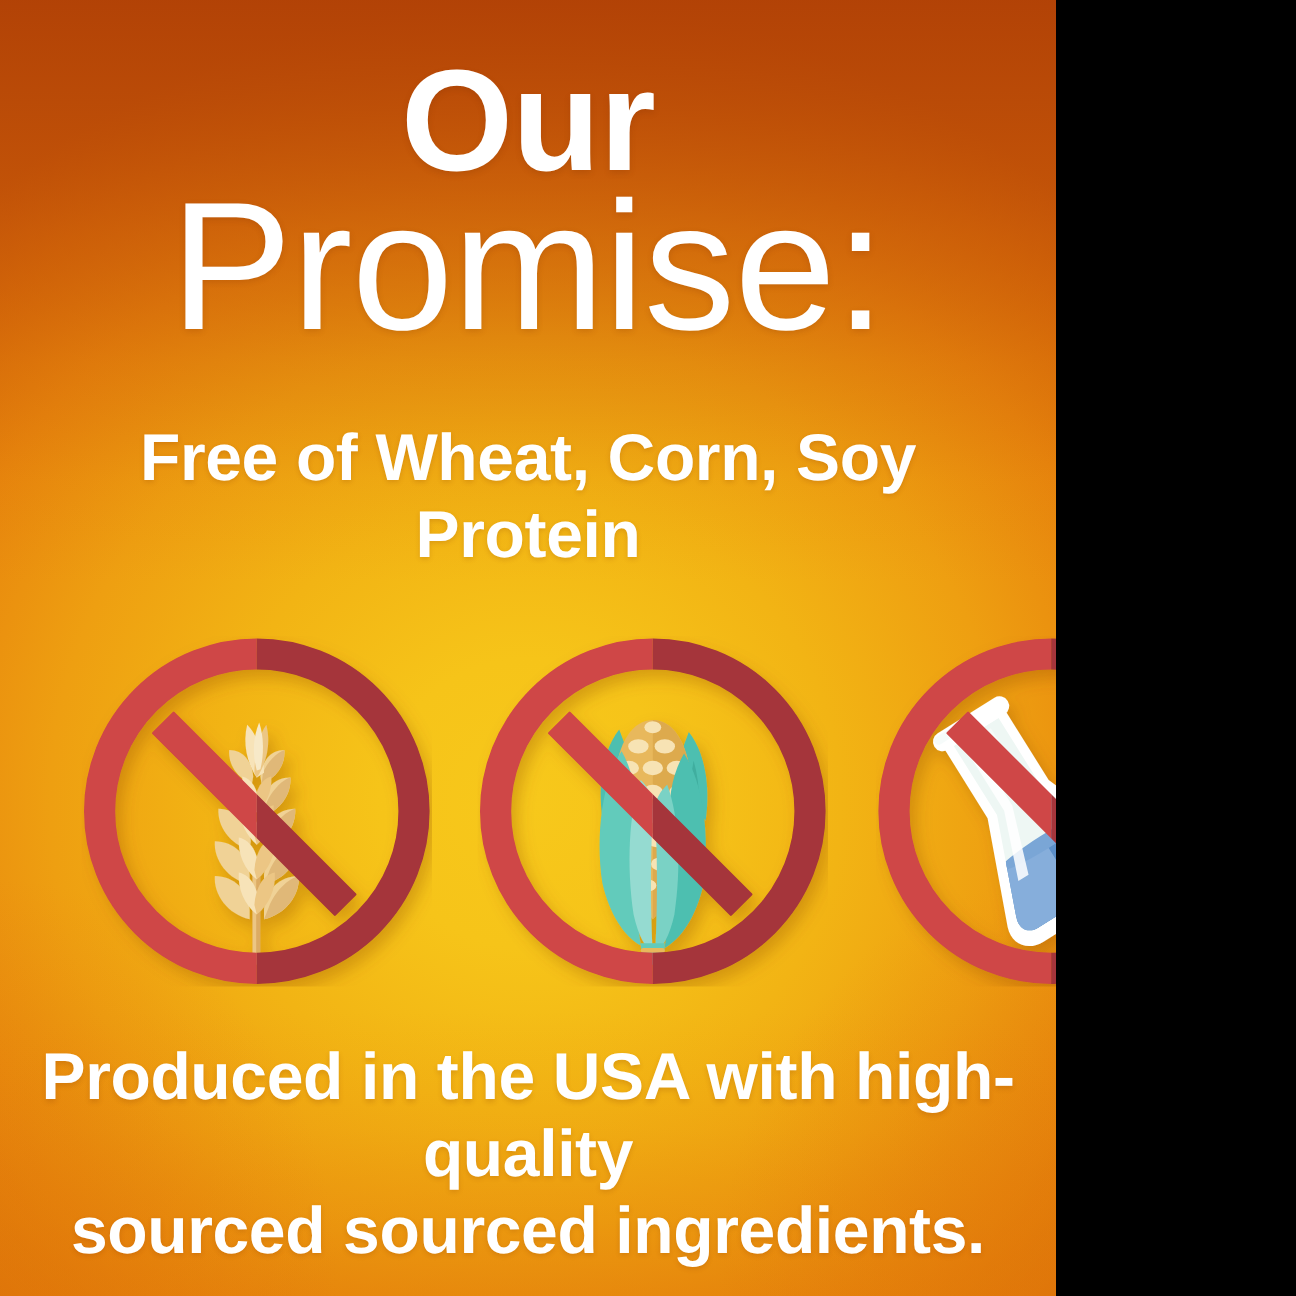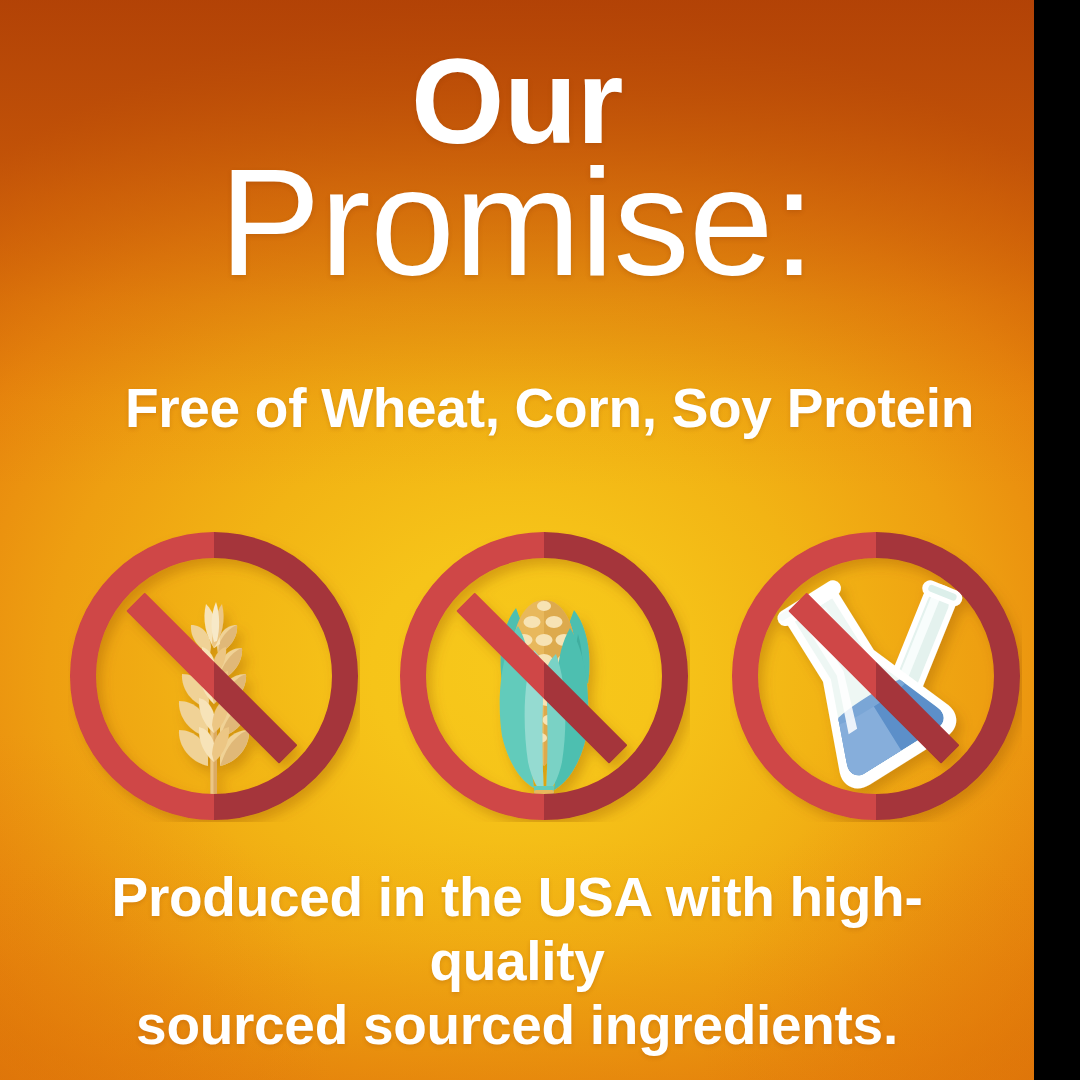--- a/index.html
+++ b/index.html
@@ -2,21 +2,21 @@
 <html><head>
 <meta charset="utf-8">
 <style>
   html, body {
     margin: 0;
     padding: 0;
     background: #000;
   }
   #poster {
     position: relative;
-    width: 1034px;
+    width: 880px;
     height: 1080px;
     overflow: hidden;
     font-family: "Liberation Sans", sans-serif;
     background: #ea8c10;
   }
   
   .bg-base {
     position: absolute;
     inset: 0;
     background:
@@ -81,22 +81,22 @@
     display: block;
     font-size: 152px;
     font-weight: 400;
     margin-top: -6px;
   }
 
   .subhead {
     position: absolute;
     left: 60px;
     right: 60px;
-    top: 376px;
-    text-align: right;
+    top: 349px;
+    text-align: center;
     color: #ffffff;
     font-size: 55px;
     font-weight: 700;
     line-height: 1.17;
     font-stretch: condensed;
     letter-spacing: -0.3px;
     text-shadow: 0 2px 4px rgba(120,45,0,0.18);
   }
   .subhead .ln { display: block; }
 

